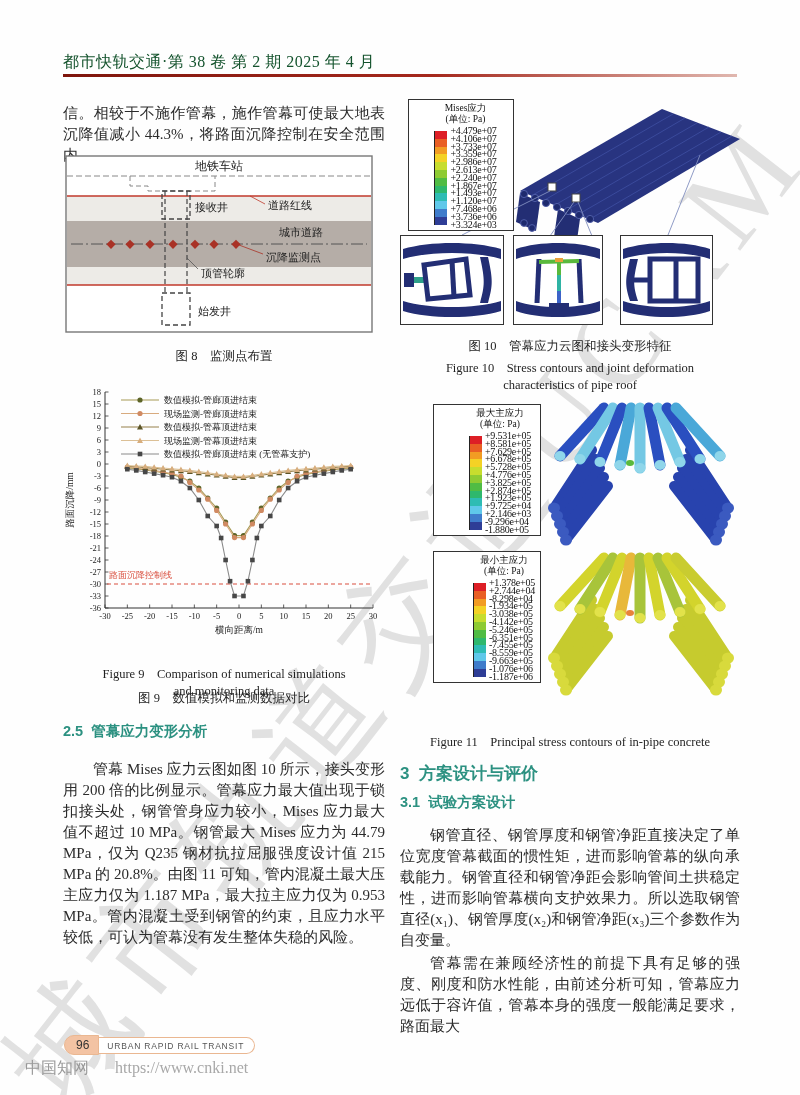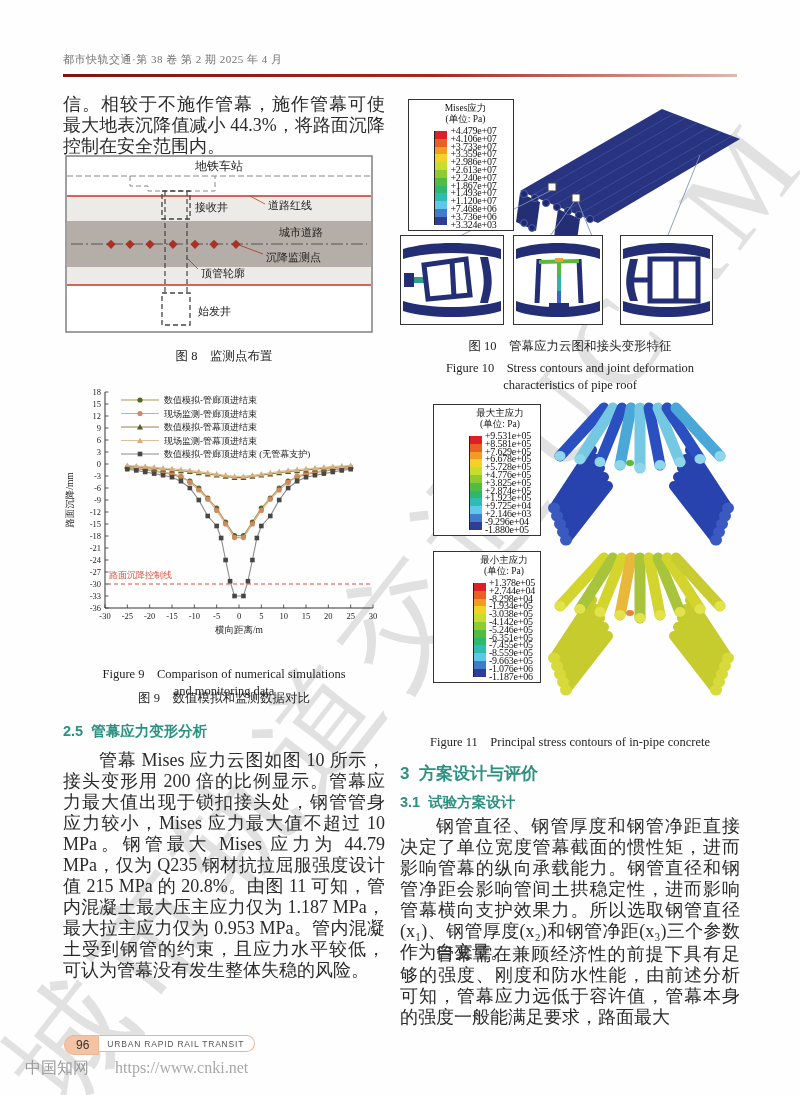--- a/index.html
+++ b/index.html
@@ -2,37 +2,37 @@
 <html><head>
 <meta charset="utf-8">
 <style>
   html,body{margin:0;padding:0;background:#ffffff;}
   .page{position:relative;width:800px;height:1095px;background:#fefefe;overflow:hidden;
         font-family:"Liberation Serif","DejaVu Serif",serif;color:#2b2b2b;}
   .abs{position:absolute;}
   .watermark{position:absolute;left:-30px;top:1040px;transform:rotate(-52deg);transform-origin:0 0;
              font-size:120px;letter-spacing:14px;white-space:nowrap;color:rgba(150,150,150,0.28);
              font-family:"Liberation Serif",serif;pointer-events:none;z-index:0;}
-  .hdr{font-size:11px;color:#737373;letter-spacing:0.5px;}
+  .hdr{font-size:16px;color:#14532d;letter-spacing:0.5px;}
   .rule{height:3px;background:linear-gradient(90deg,#7e150c,#a5281c 55%,#e0b7af);}
-  .para{width:322px;font-size:18px;line-height:21px;text-align:justify;}
+  .para{width:322px;font-size:15px;line-height:21px;text-align:justify;margin-top:9px;}
   .para.ind{text-indent:2em;}
   .rcol{width:340px;}
   .cap{font-size:12.5px;text-align:center;color:#1f1f1f;}
   .h-teal{font-family:"Liberation Sans","DejaVu Sans",sans-serif;font-weight:bold;color:#2c9181;}
   .h1{font-size:17px;}
   .h2{font-size:14.5px;}
   .legendbox{background:#fff;border:1px solid #333;box-sizing:border-box;padding:3px 2px 2px 4px;z-index:3;}
   .legendbox .lt{font-size:9.5px;text-align:center;line-height:11px;color:#111;}
   .lrow{display:flex;justify-content:center;margin-top:2px;}
   .chipcol{display:flex;flex-direction:column;margin-top:4px;margin-right:3px;}
   .chip{width:12px;height:7.8px;border-left:1px solid #222;}
   .valcol{display:flex;flex-direction:column;}
   .val{font-size:10px;line-height:7.8px;letter-spacing:-0.2px;color:#111;white-space:nowrap;}
-  .footer-badge{display:flex;align-items:flex-start;font-family:"Liberation Sans",sans-serif;z-index:4;}
+  .footer-badge{display:flex;align-items:center;font-family:"Liberation Sans",sans-serif;z-index:4;}
   .pgnum{background:#f3c3a3;border:1px solid #eab791;border-radius:10px 0 0 10px;
          padding:2px 9px 2px 11px;font-size:12px;color:#333;}
   .jname{border:1px solid #eab791;border-left:none;border-radius:0 10px 10px 0;background:#fff;
          padding:3px 10px 2px 8px;font-size:8.5px;letter-spacing:0.8px;color:#555;}
   .cnki{display:flex;gap:26px;align-items:baseline;font-size:16px;color:#999;z-index:4;}
   .cnki .url{color:#a8a8a8;}
   svg text{font-family:"Liberation Serif","DejaVu Serif",serif;}
 </style>
 </head>
 <body>

